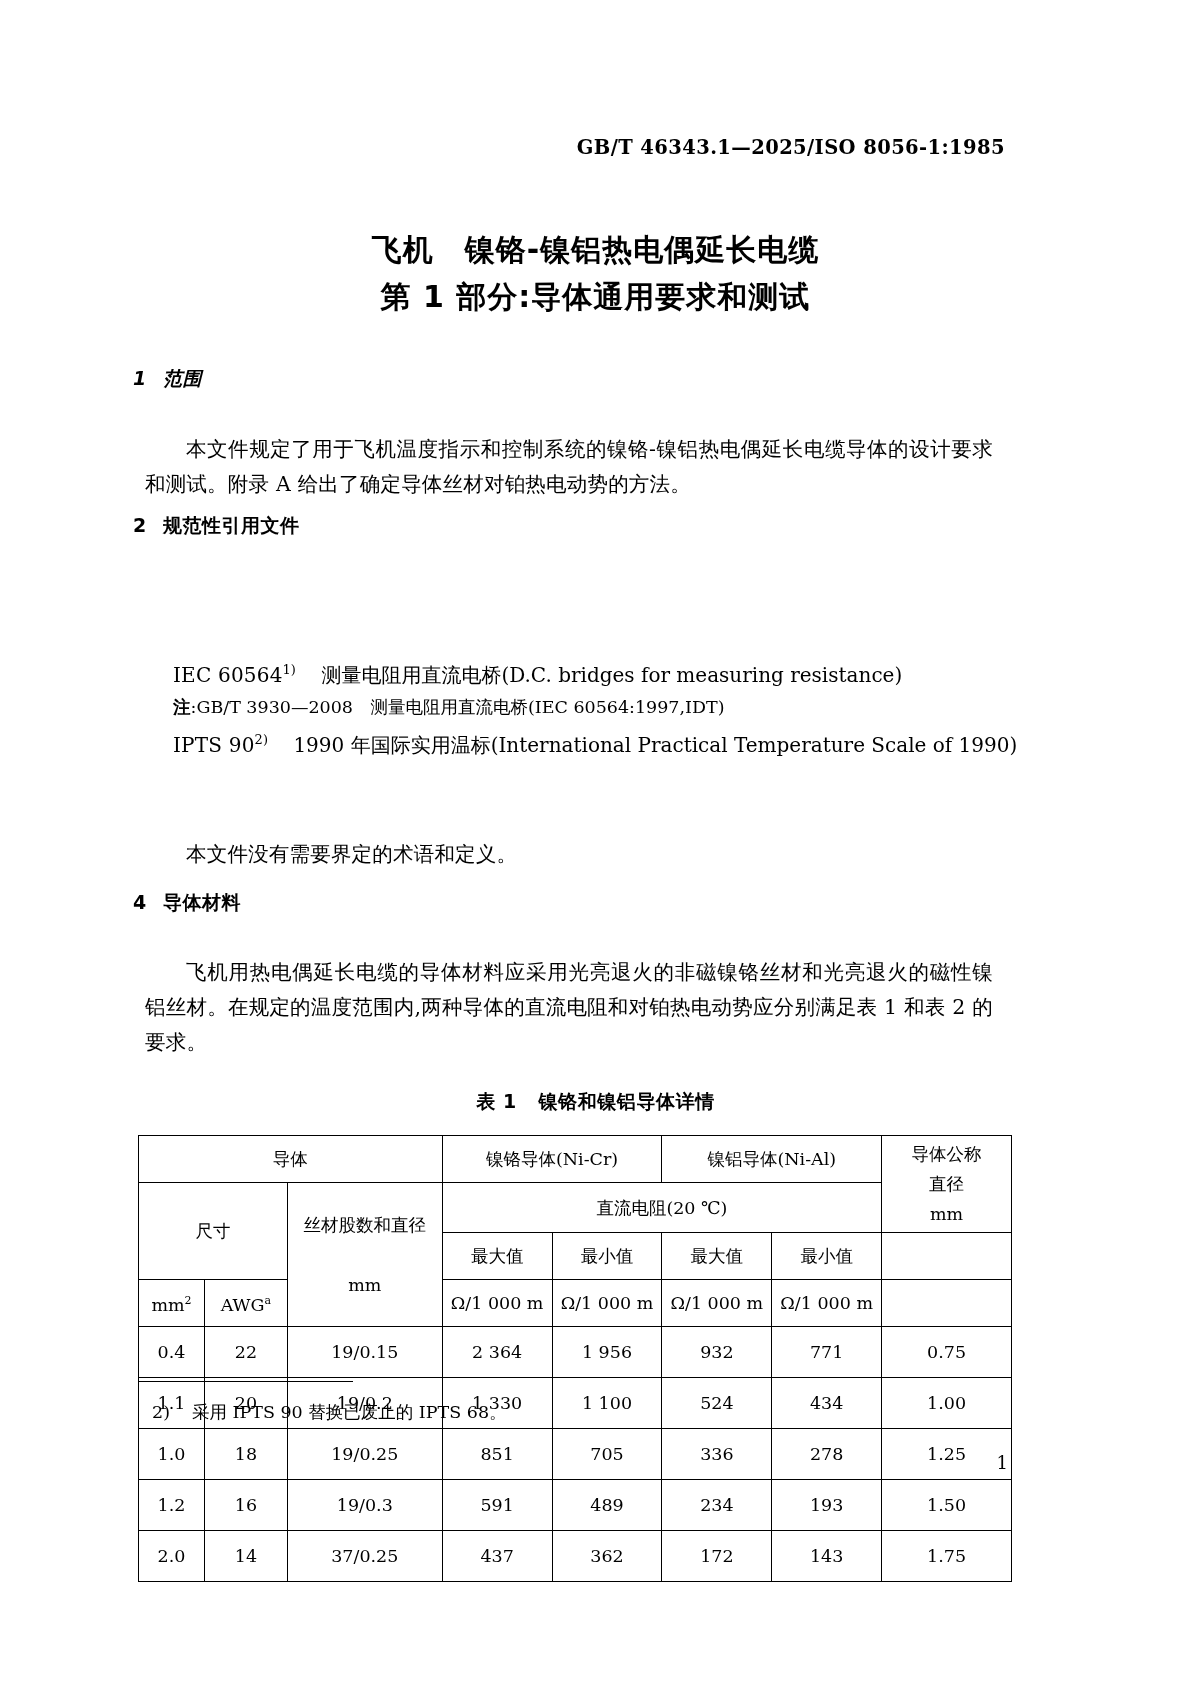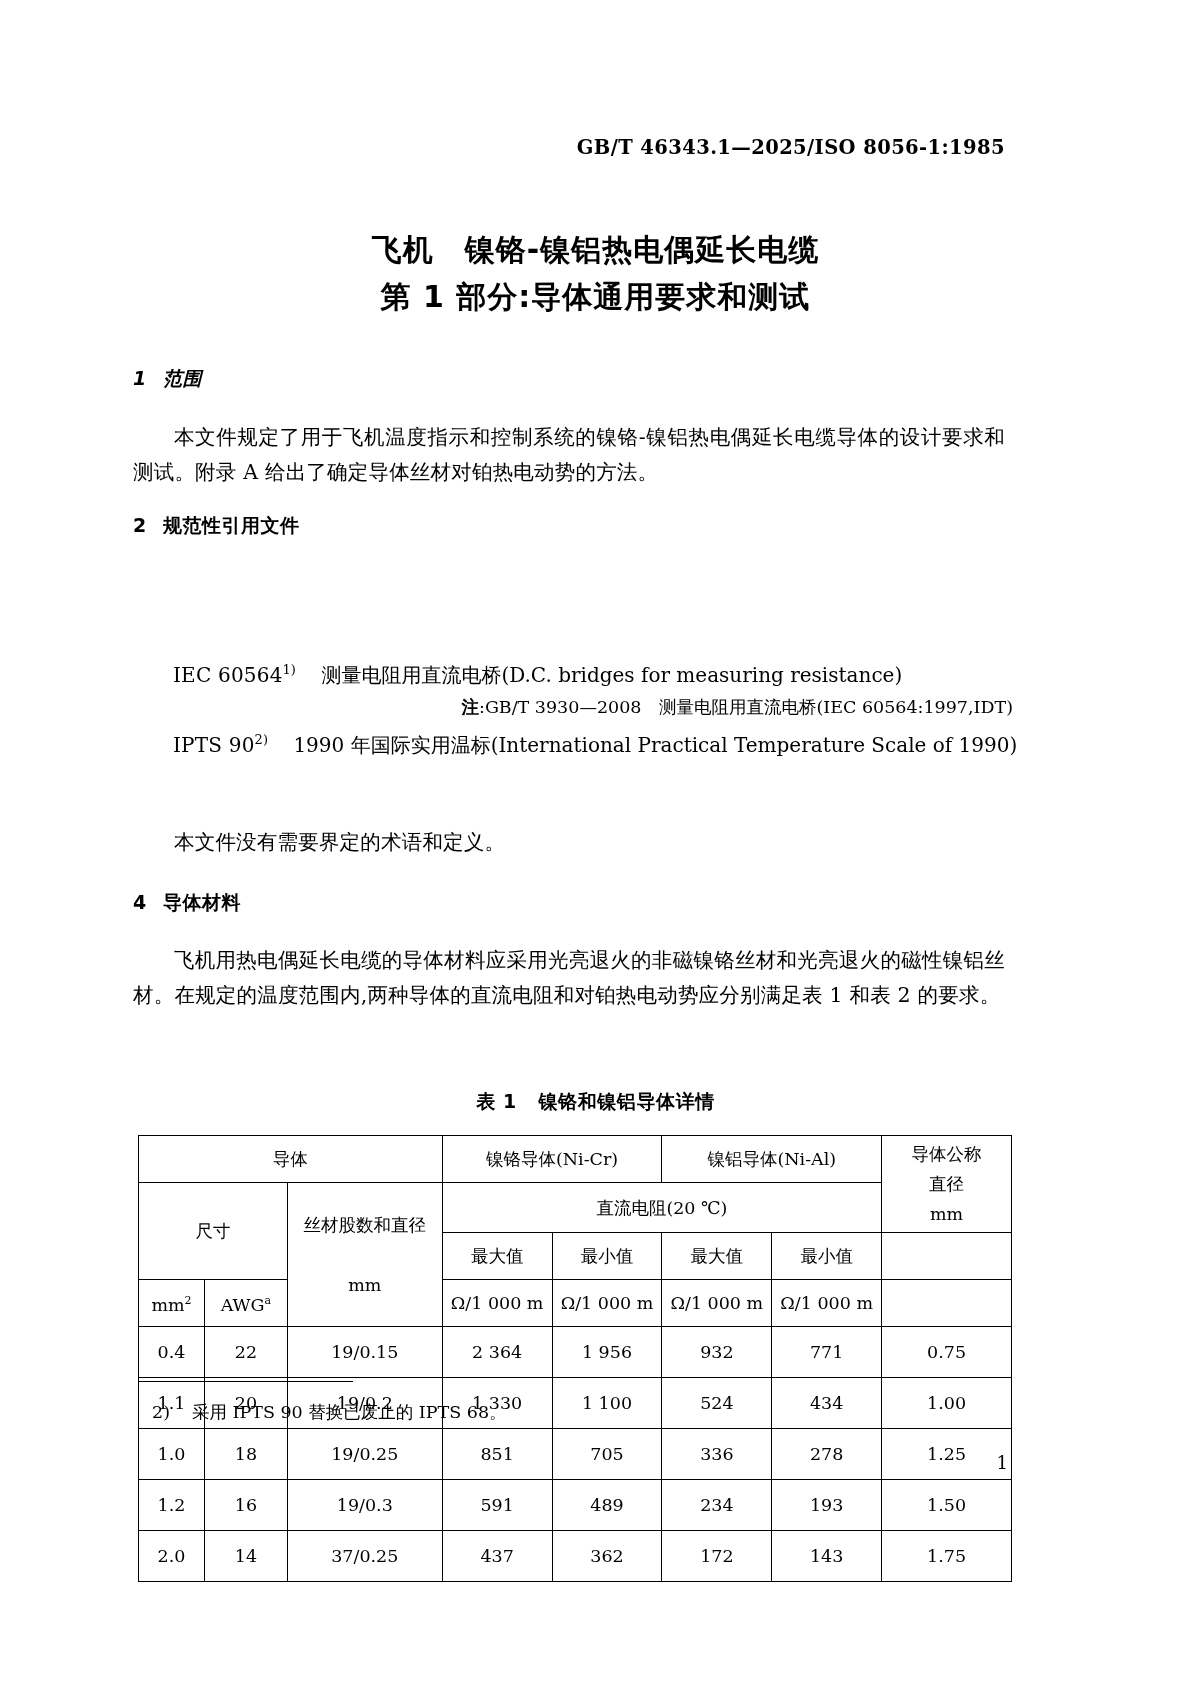--- a/index.html
+++ b/index.html
@@ -68,21 +68,21 @@
     font-weight: bold;
     font-size: 19px;
     letter-spacing: 0.5px;
   }
   h2.clause .num {
     display: inline-block;
     width: 30px;
   }
 
   p.para {
-    margin: 0;
+    margin: 12px;
     font-size: 20.5px;
     line-height: 35px;
     text-align: justify;
     text-justify: inter-ideograph;
     letter-spacing: 0.2px;
   }
   p.para.indent {
     text-indent: 41px;
   }
 
@@ -97,21 +97,20 @@
     text-align: center;
   }
   .ref-line sup {
     font-size: 13px;
     vertical-align: super;
   }
   .ref-note {
     font-size: 17.5px;
     line-height: 31px;
     white-space: nowrap;
-    text-align: right;
   }
   .ref-note b {
     font-family: "DejaVu Sans", "Liberation Sans", sans-serif;
     font-weight: bold;
   }
 
   
   .table-caption {
     position: absolute;
     left: 0;

